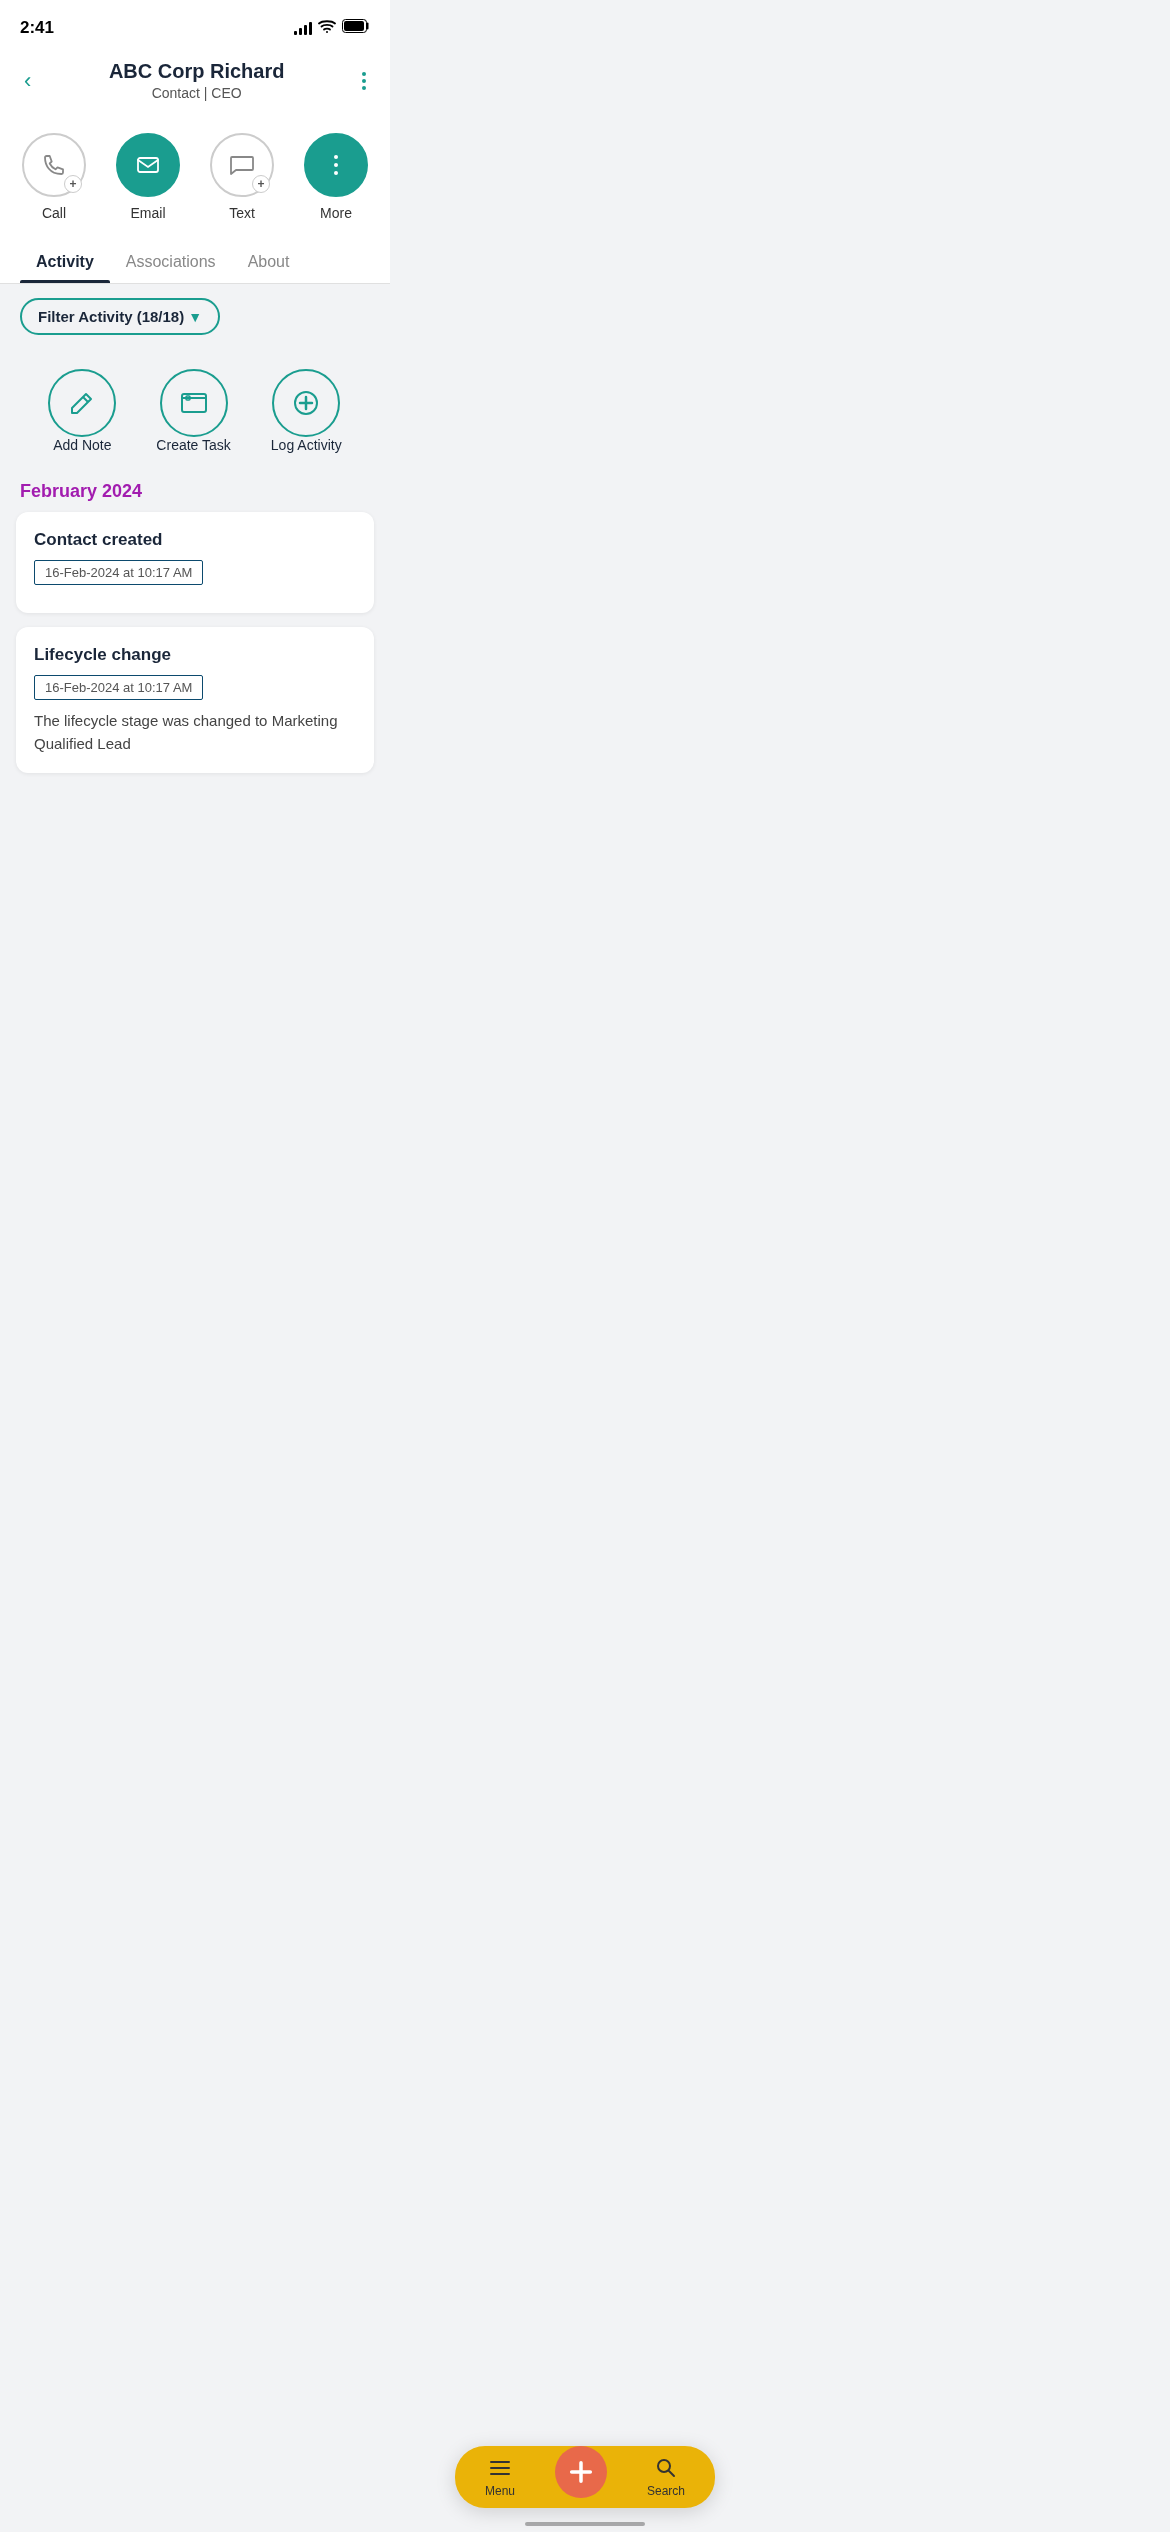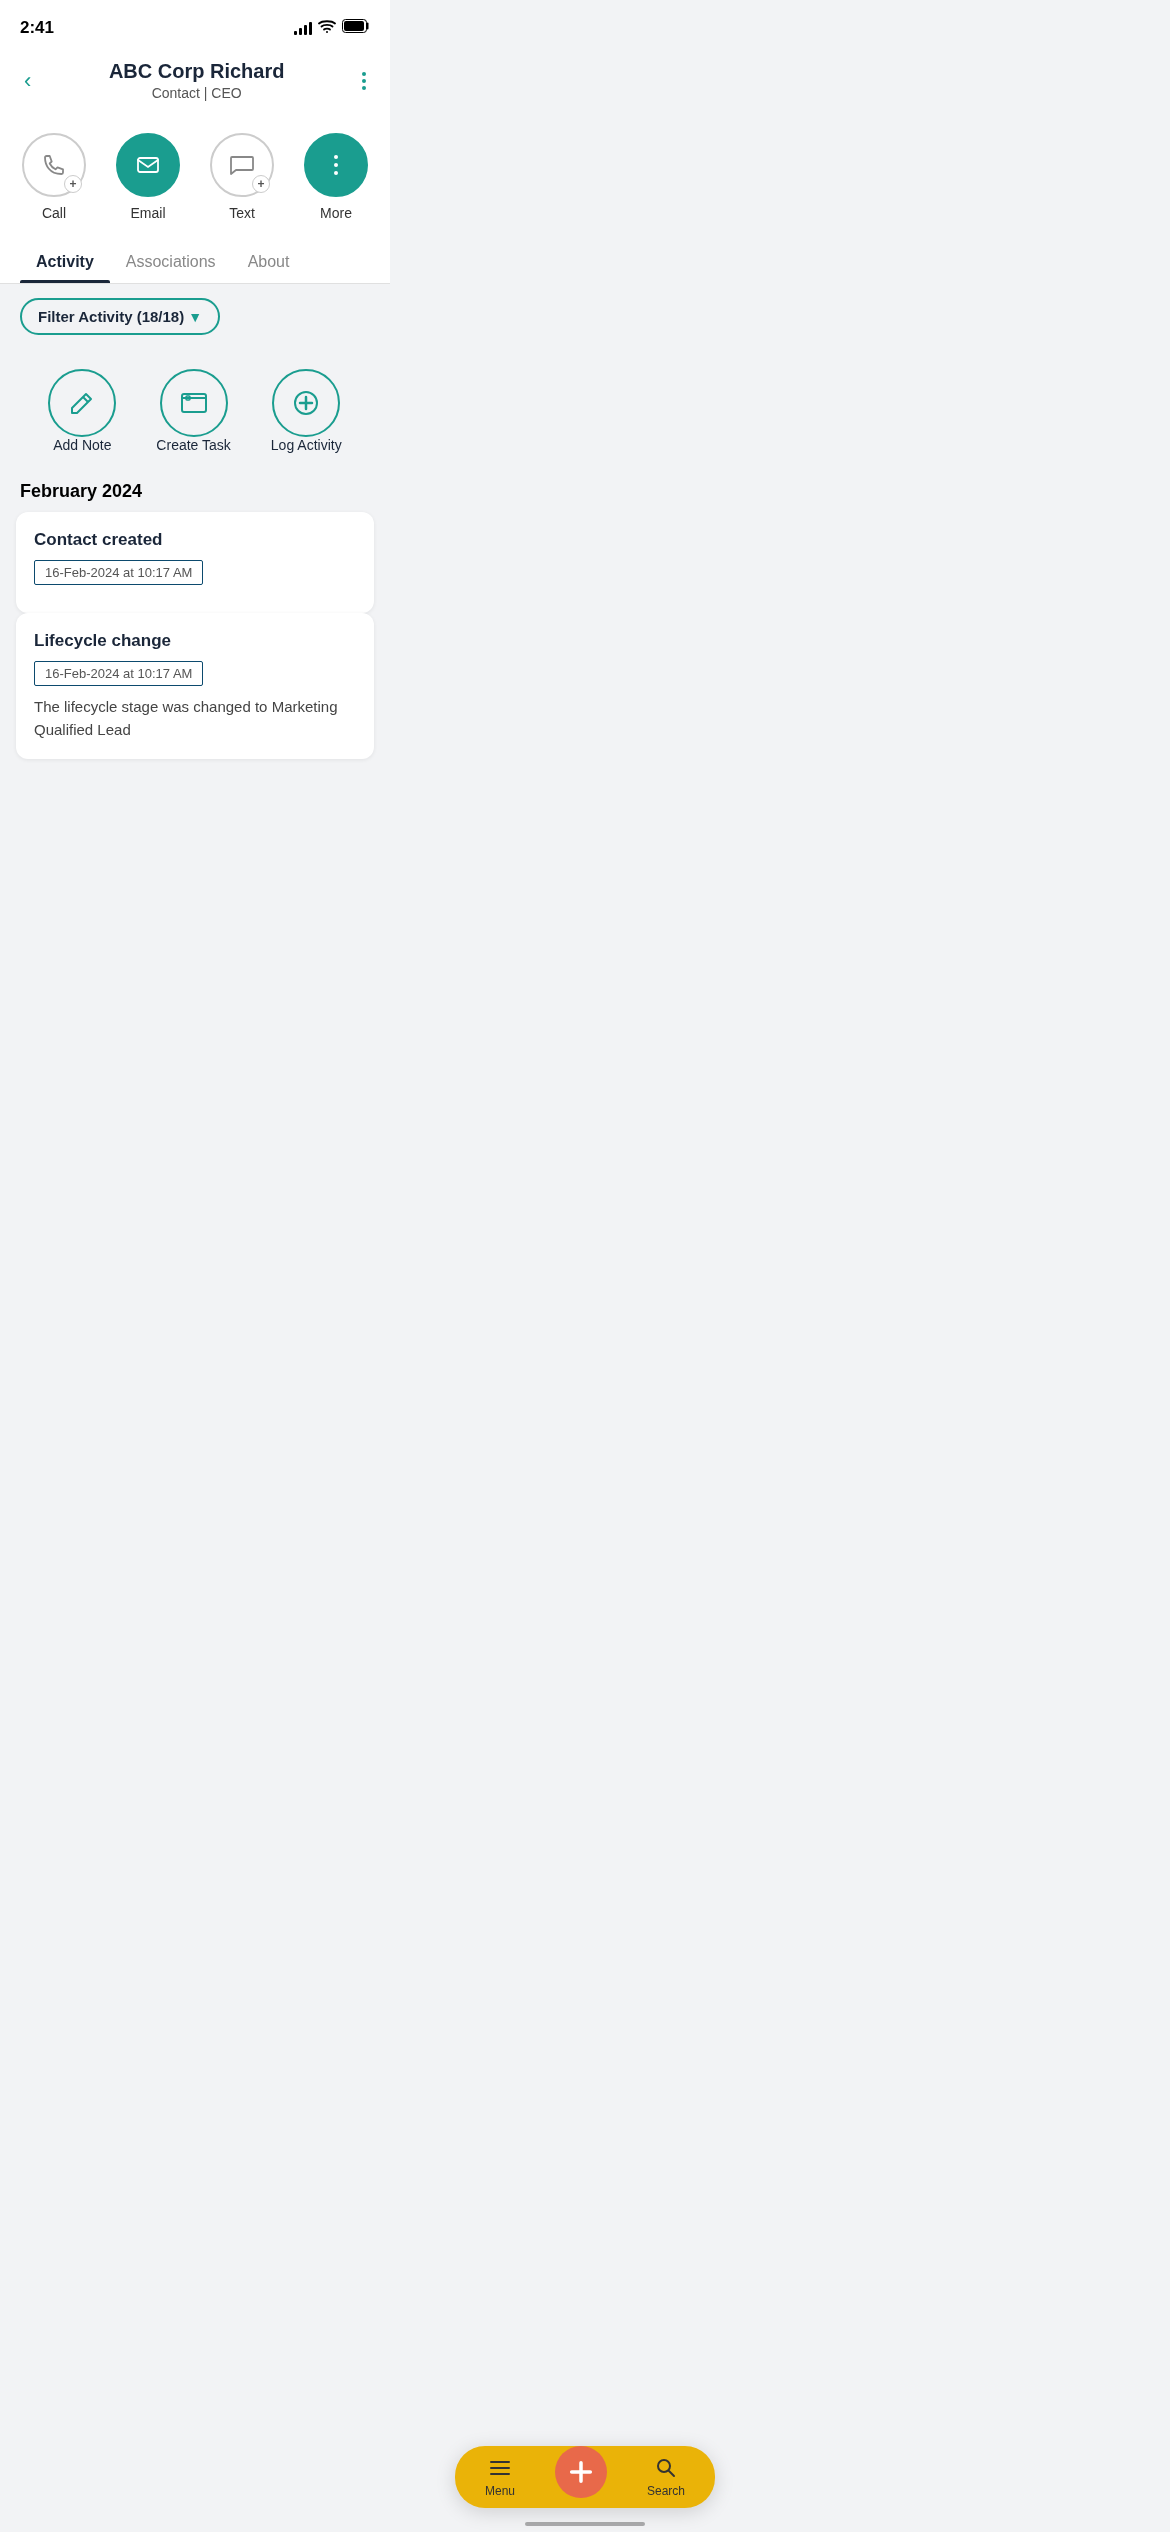--- a/index.html
+++ b/index.html
@@ -217,26 +217,26 @@
     }
     .act-label {
       font-size: 14px;
       color: #1a2639;
       font-weight: 500;
     }
     .section-month {
       padding: 8px 20px 10px;
       font-size: 18px;
       font-weight: 700;
-      color: #000000;
+      color: #a21caf;
     }
     .activity-card {
       background: #fff;
       border-radius: 12px;
-      margin: 0 16px 0;
+      margin: 0 16px 14px;
       padding: 18px;
       box-shadow: 0 1px 4px rgba(0,0,0,0.07);
     }
     .card-title {
       font-size: 17px;
       font-weight: 700;
       color: #1a2639;
       margin-bottom: 10px;
     }
     .card-date {

